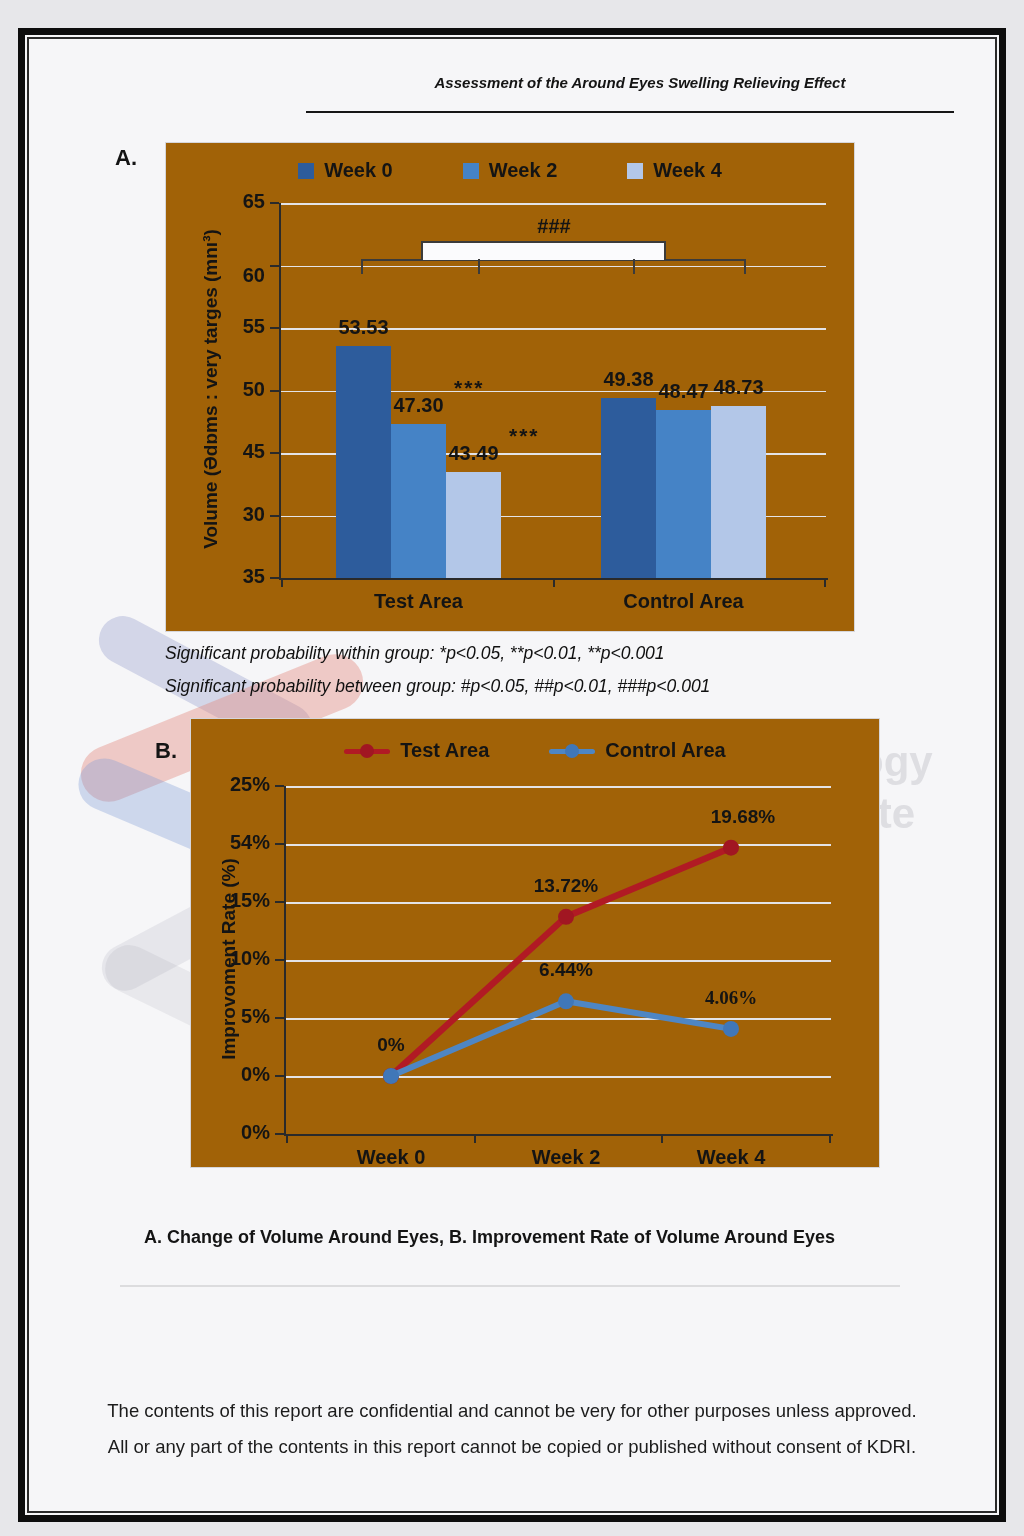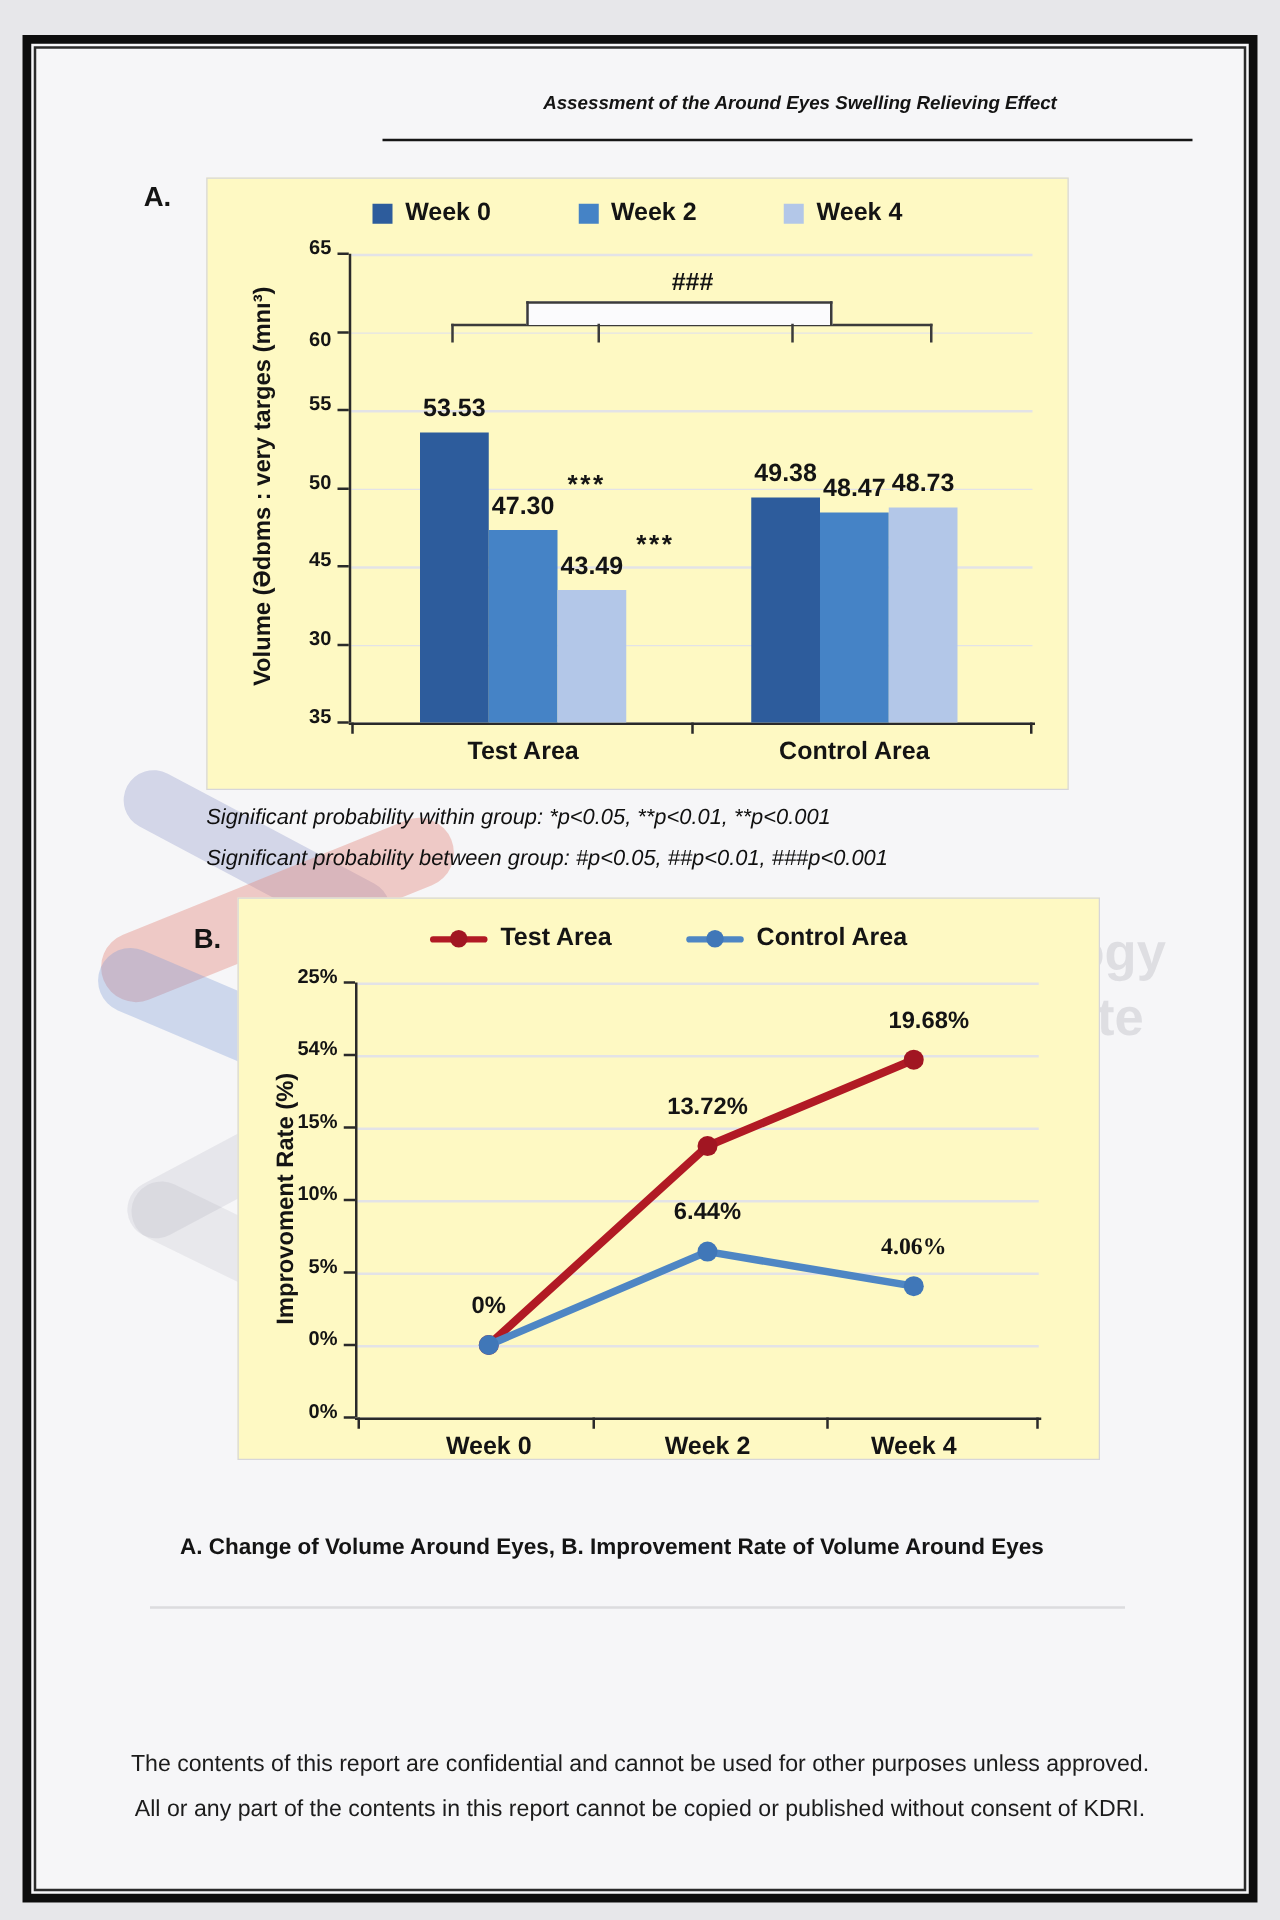--- a/index.html
+++ b/index.html
@@ -11,37 +11,37 @@
   .abs{position:absolute;}
   
   .badge{left:64px;top:67px;width:242px;height:46px;background:#97303a;z-index:3;
          display:flex;align-items:center;justify-content:center;}
   .badge span{color:#fff;font-weight:700;font-size:21px;letter-spacing:.5px;}
   .header-rule{left:306px;top:111px;width:648px;height:2px;background:#161616;z-index:3;}
   .doc-title{left:325px;top:74px;width:630px;text-align:center;font-size:15px;font-weight:700;
              font-style:italic;z-index:3;}
   .panel-label{font-weight:700;font-size:22px;z-index:4;}
   
-  .chartbox{background:#fef9c3;border:1.5px solid #d6d6da;box-sizing:border-box;z-index:2;}
+  .chartbox{background:#a16207;border:1.5px solid #d6d6da;box-sizing:border-box;z-index:2;}
   .chartA{left:165px;top:142px;width:690px;height:490px;}
   .chartB{left:190px;top:718px;width:690px;height:450px;}
   .legend-row{position:absolute;left:0;top:16px;width:100%;display:flex;justify-content:center;
               gap:70px;align-items:center;}
   .legend-item{display:flex;align-items:center;gap:10px;font-size:20px;font-weight:600;}
   .swatch{width:16px;height:16px;display:inline-block;}
   .lineswatch{position:relative;width:46px;height:14px;display:inline-block;}
   .lineswatch .bar{position:absolute;left:0;top:5px;width:46px;height:5px;border-radius:3px;}
   .lineswatch .dot{position:absolute;left:16px;top:0;width:14px;height:14px;border-radius:50%;}
   .plot{position:absolute;}
   .gridline{position:absolute;left:0;height:1.5px;background:#e3e3e7;width:100%;}
   .yaxis{position:absolute;left:-2px;top:0;width:2px;background:#2a2a2a;}
   .xaxis{position:absolute;left:-2px;bottom:-2px;height:2px;background:#2a2a2a;}
   .ytick{position:absolute;width:9px;height:2px;background:#2a2a2a;left:-11px;}
   .xtick{position:absolute;width:2px;height:9px;background:#2a2a2a;}
-  .ylab{position:absolute;font-size:16px;font-weight:600;text-align:right;width:60px;left:-76px;}
+  .ylab{position:absolute;font-size:20px;font-weight:600;text-align:right;width:60px;left:-76px;}
   .catlab{position:absolute;font-size:20px;font-weight:600;text-align:center;width:140px;}
   .bar-el{position:absolute;}
   .bar-val{position:absolute;font-size:20px;font-weight:700;text-align:center;width:90px;}
   .star{position:absolute;font-size:21px;font-weight:700;letter-spacing:2px;}
   .axis-title{position:absolute;font-size:19px;font-weight:700;text-align:center;
               transform:rotate(-90deg);white-space:nowrap;}
   .bracket{position:absolute;border-top:2px solid #3b3b3b;border-left:2px solid #3b3b3b;
            border-right:2px solid #3b3b3b;box-sizing:border-box;}
   .bracket-tick{position:absolute;width:2px;background:#3b3b3b;}
   .hashes{position:absolute;font-size:20px;font-weight:600;text-align:center;width:120px;}
@@ -212,15 +212,15 @@
         <div class="pt-label" style="left: 225px; top: 88.848px;">13.72%</div>
         <div class="pt-label" style="left: 402px; top: 19.712px;">19.68%</div>
         <div class="pt-label" style="left: 225px; top: 173.296px;">6.44%</div>
         <div class="pt-label" style="left: 390px; top: 200.904px; font-family: Liberation Serif, serif;">4.06%</div>
       </div>
   </div>
 
   <div class="abs caption-sub">A. Change of Volume Around Eyes, B. Improvement Rate of Volume Around Eyes</div>
   <div class="abs divider"></div>
 
-  <div class="abs footer-line" style="top:1400px;">The contents of this report are confidential and cannot be used for other purposes unless approved.</div>
+  <div class="abs footer-line" style="top:1400px;">The contents of this report are confidential and cannot be very for other purposes unless approved.</div>
   <div class="abs footer-line" style="top:1436px;">All or any part of the contents in this report cannot be copied or published without consent of KDRI.</div>
 </div>
 
 </body></html>

